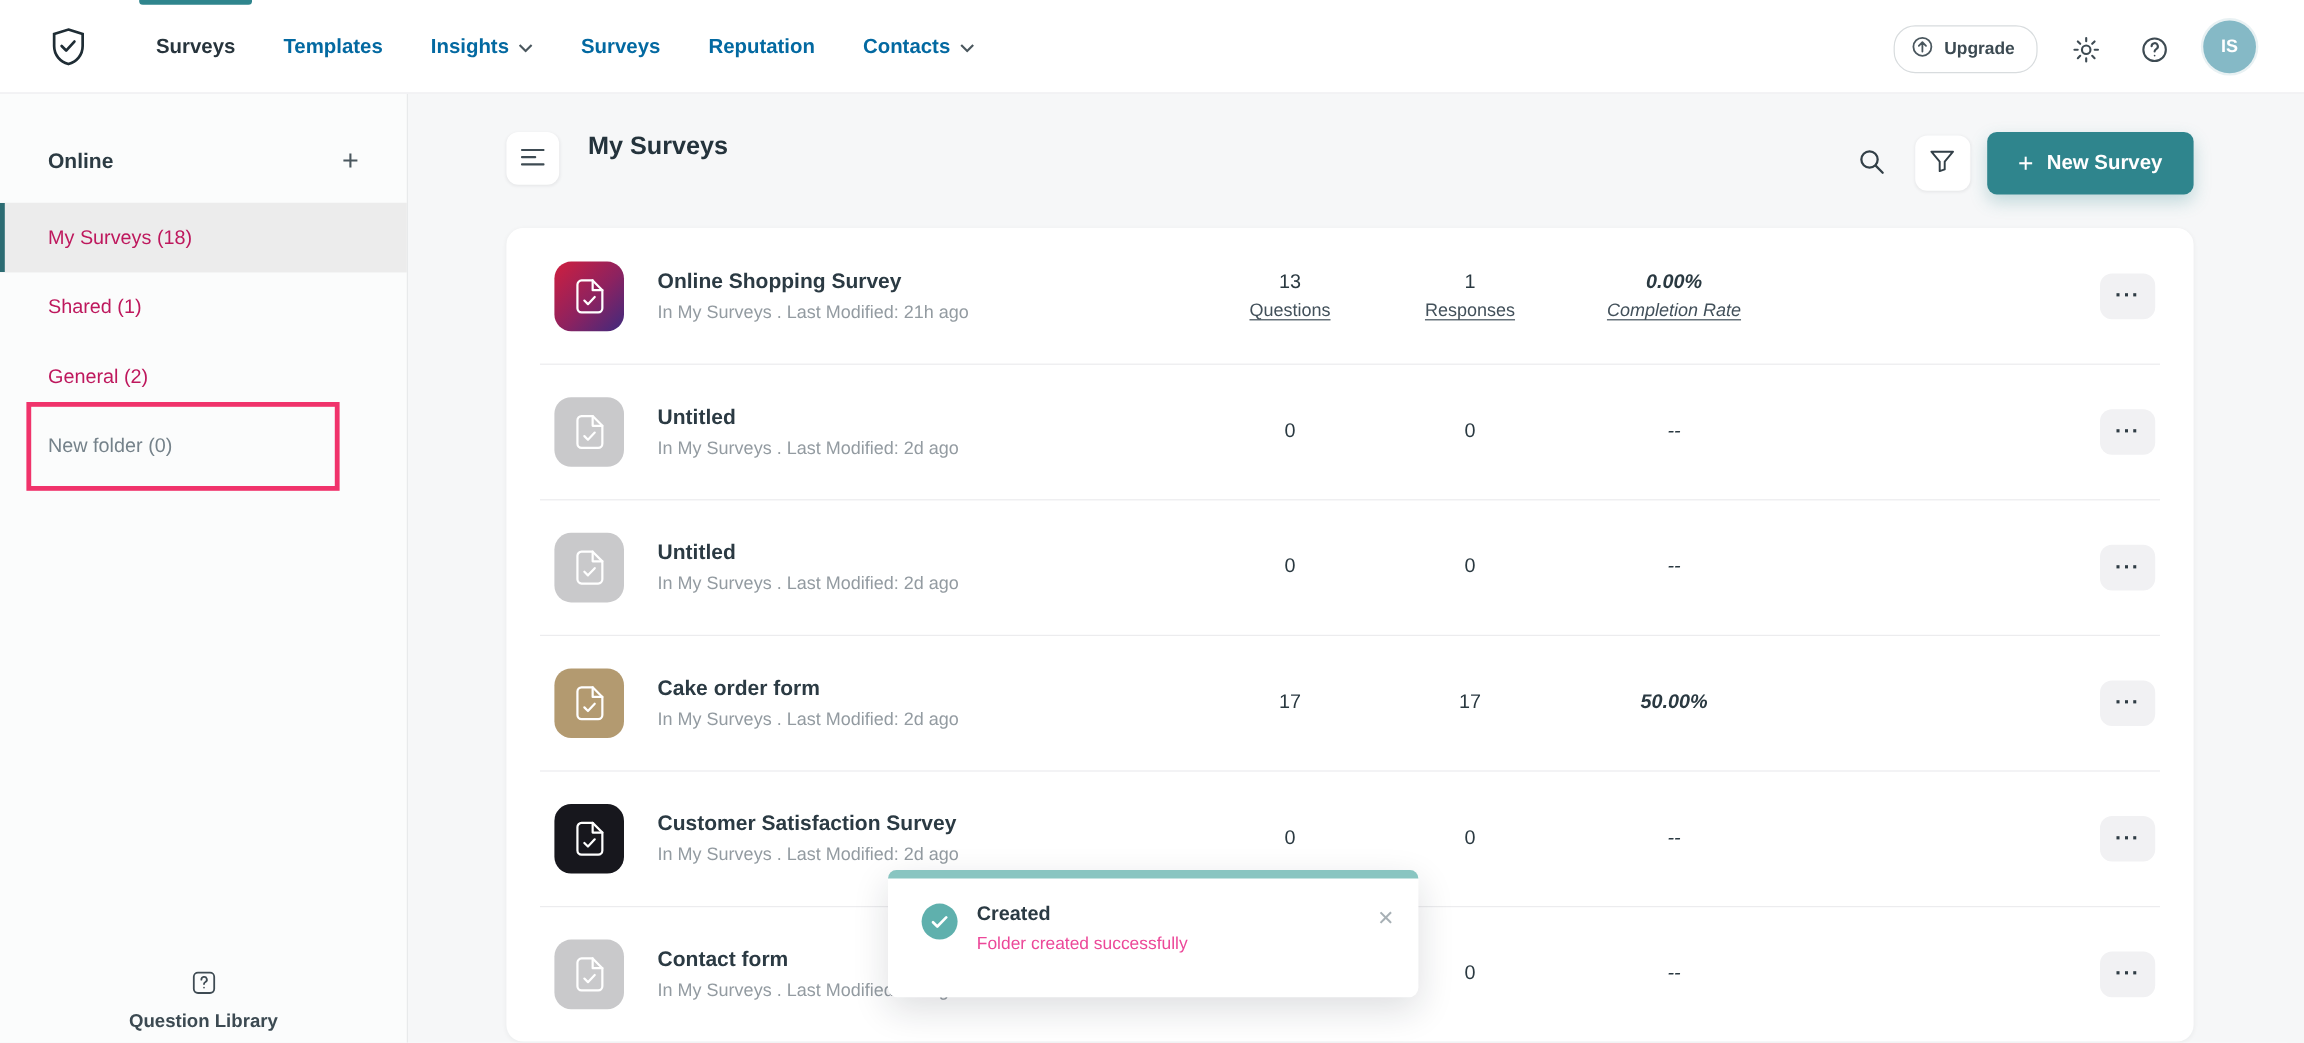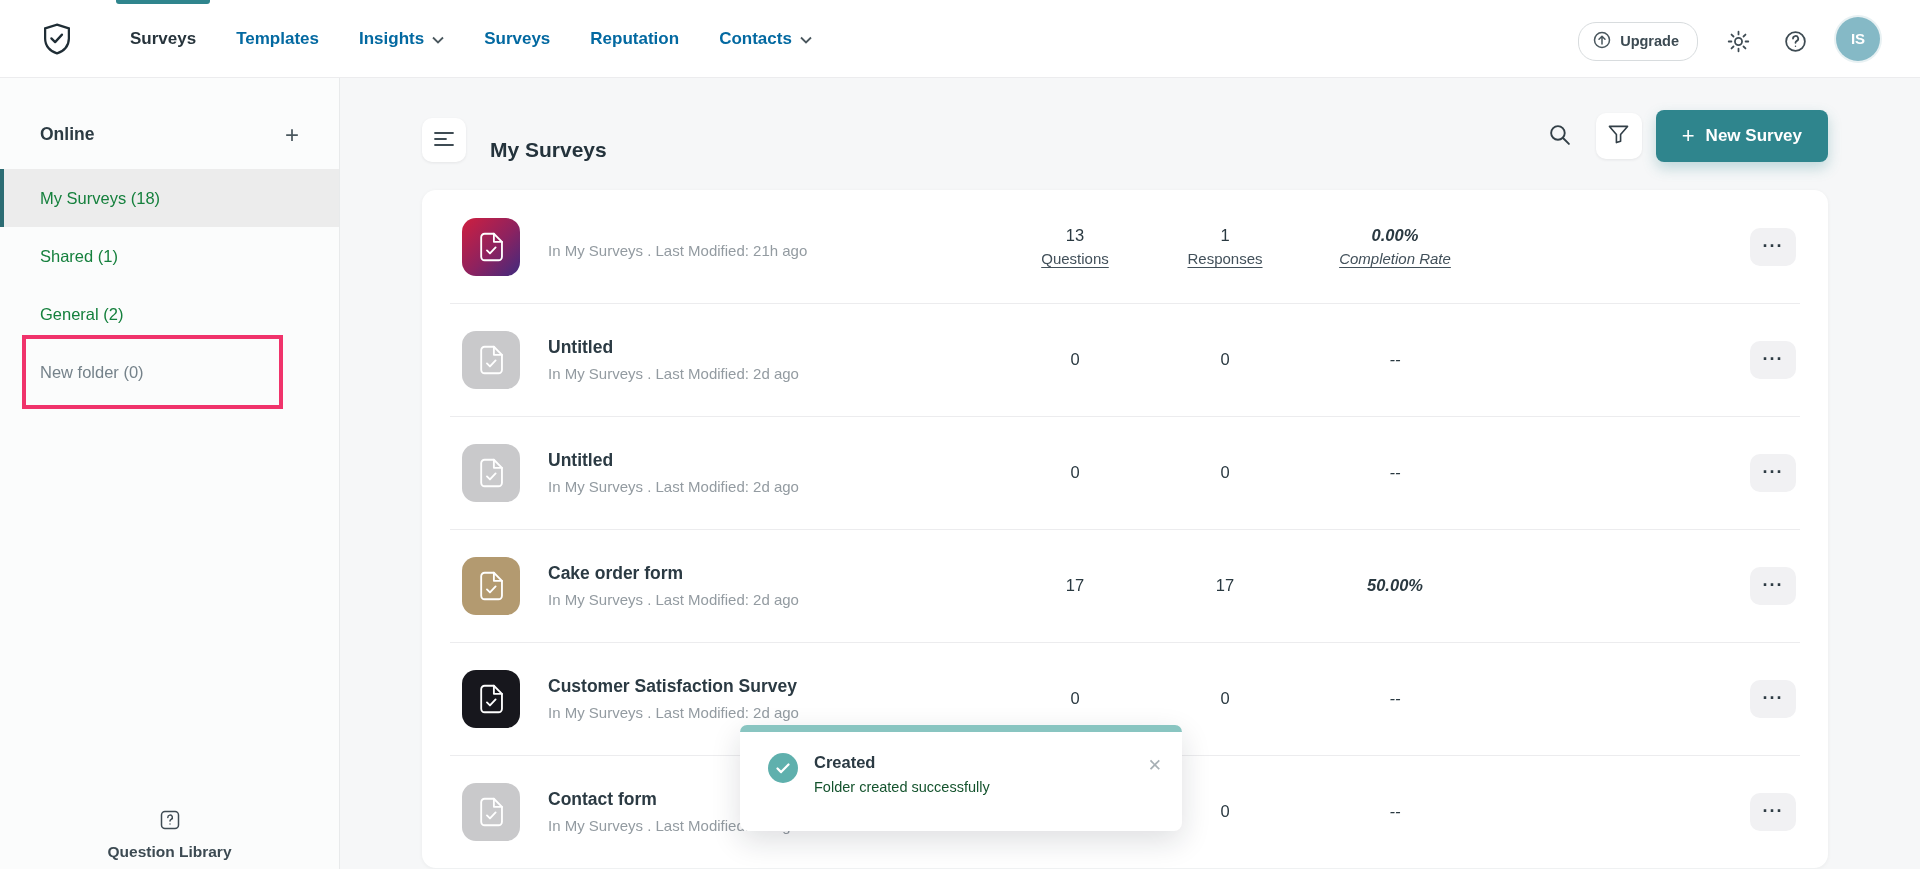--- a/index.html
+++ b/index.html
@@ -44,36 +44,36 @@
     width:340px; flex:none; background:#fbfcfc; border-right:1px solid #e8eaeb;
     position:relative; display:flex; flex-direction:column;
   }
   .folders-head {
     margin:46px 40px 24px; display:flex; align-items:center; justify-content:space-between;
     font-size:17.5px; font-weight:700; color:#2c3b43;
   }
   .folders-plus { background:none; border:none; font-size:24px; line-height:20px; color:#4a575e; cursor:pointer; font-weight:400; }
   .folder-item {
     height:58px; display:flex; align-items:center; padding:0 40px;
-    font-size:16.5px; color:#15803d; cursor:pointer; position:relative;
+    font-size:16.5px; color:#be185d; cursor:pointer; position:relative;
   }
   .folder-item.selected { background:#ececec; box-shadow:inset 4px 0 0 #2c6c73; font-weight:400; }
   .folder-item.muted { color:#75828a; }
   .annotation-box {
     position:absolute; left:22px; right:56px; top:-8px; bottom:-8px;
     border:4px solid #f0336b; pointer-events:none; z-index:8;
   }
   .sidebar-footer {
     position:absolute; bottom:12px; left:0; right:0; height:44px;
     display:flex; align-items:center; justify-content:center; gap:9px;
     font-size:15.5px; font-weight:700; color:#3c4a52; cursor:pointer;flex-direction:column;
   }
   
   .main { flex:1; padding:0 92px 0 82px; position:relative; }
-  .main-header { margin-top:32px; display:flex; align-items:flex-end; }
+  .main-header { margin-top:32px; display:flex; align-items:flex-start; }
   .toggle-btn {
     width:44px; height:44px; border:none; background:#fff; border-radius:10px; cursor:pointer;
     display:flex; align-items:center; justify-content:center; box-shadow:0 1px 3px rgba(20,30,40,.08);
   }
   .page-title { font-size:21px; font-weight:700; color:#24333c; margin-left:24px; }
   .header-actions { margin-left:auto; display:flex; align-items:center; gap:14px; }
   .search-btn { width:44px; height:44px; background:none; border:none; cursor:pointer; display:flex; align-items:center; justify-content:center; }
   .filter-btn {
     width:46px; height:46px; background:#fff; border:none; border-radius:10px; cursor:pointer;
     display:flex; align-items:center; justify-content:center; box-shadow:0 1px 3px rgba(20,30,40,.08);
@@ -119,21 +119,21 @@
     position:fixed; left:740px; top:725px; width:442px; height:106px; background:#fff;
     border-radius:8px; box-shadow:0 10px 30px rgba(20,30,40,.14); z-index:40;
   }
   .toast-bar { position:absolute; top:0; left:0; right:0; height:7px; background:#89c5c1; border-radius:8px 8px 0 0; }
   .toast-body { display:flex; align-items:flex-start; gap:16px; padding:28px 24px 0 28px; }
   .toast-check {
     width:30px; height:30px; border-radius:50%; background:#5fb0ad; flex:none;
     display:flex; align-items:center; justify-content:center;
   }
   .toast-title { font-size:16.5px; font-weight:700; color:#2b3a43; }
-  .toast-msg { font-size:14.5px; color:#14532d; margin-top:7px;text-align:right; }
+  .toast-msg { font-size:14.5px; color:#ec4899; margin-top:7px;text-align:right; }
   .toast-close {
     position:absolute; top:32px; right:20px; background:none; border:none; cursor:pointer;
     color:#a7b0b5; font-size:17px; line-height:1; font-family:inherit;
   }
 </style>
 </head>
 <body>
 
 <header class="topnav">
   <div class="logo">
@@ -256,20 +256,21 @@
 
       <div class="survey-row">
         <div class="row-icon" style="background: linear-gradient(135deg, rgb(207, 31, 63) 0%, rgb(140, 34, 96) 55%, rgb(63, 42, 126) 100%);">
           <svg width="26" height="30" viewBox="0 0 22 26" fill="none" stroke="#fff" stroke-width="1.6" stroke-linecap="round" stroke-linejoin="round">
               <path d="M5.5 1.5h8l7 7v13a3 3 0 0 1-3 3h-12a3 3 0 0 1-3-3v-17a3 3 0 0 1 3-3z"></path>
               <path d="M13.5 1.5v7h7"></path>
               <path d="M7.5 16l2.6 2.6 4.9-5.2"></path>
             </svg>
         </div>
         <div class="row-text">
+          <div class="row-title">Online Shopping Survey</div>
           <div class="row-meta">In My Surveys . Last Modified: 21h ago</div>
         </div>
         <div class="stat">
           <span class="stat-value">13</span>
           <span class="stat-label">Questions</span>
         </div>
         <div class="stat">
           <span class="stat-value">1</span>
           <span class="stat-label">Responses</span>
         </div>

